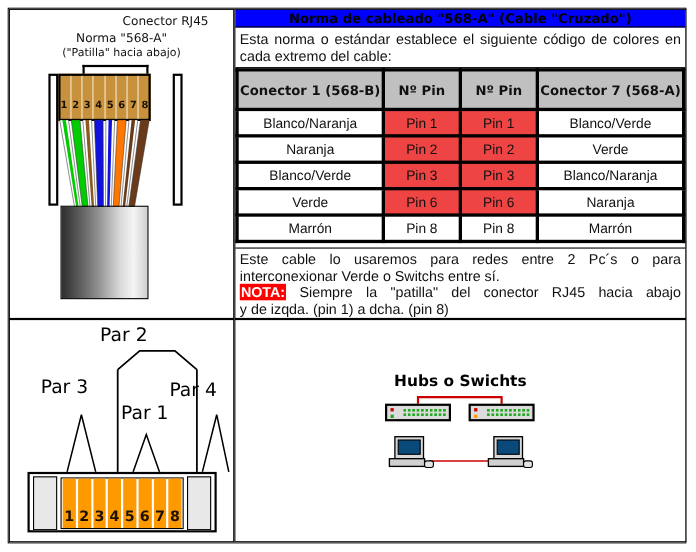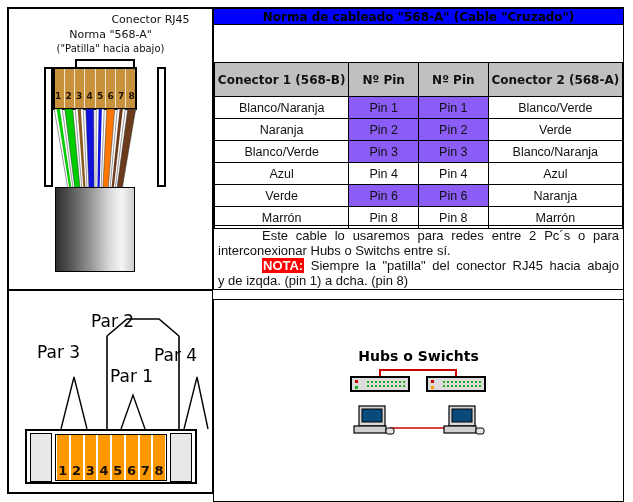--- a/index.html
+++ b/index.html
@@ -5,21 +5,21 @@
   html,body{margin:0;padding:0;background:#fff;}
   body{width:633px;height:502px;font-family:"Liberation Sans",sans-serif;}
   #root{position:relative;width:633px;height:502px;overflow:hidden;background:#fff;}
 
   .outer{position:absolute;left:7px;top:7px;width:617px;height:487px;border:1px solid #000;box-sizing:border-box;}
 
   
   .panel-tl{position:absolute;left:8px;top:8px;width:205px;height:282px;border:1px solid #000;box-sizing:border-box;background:#fff;}
   .panel-bl{position:absolute;left:8px;top:290px;width:205px;height:203px;border:1px solid #000;box-sizing:border-box;background:#fff;}
   .panel-tr{position:absolute;left:213px;top:8px;width:411px;height:282px;border:1px solid #000;box-sizing:border-box;background:#fff;}
-  .panel-br{position:absolute;left:213px;top:299px;width:411px;height:203px;border:1px solid #000;box-sizing:border-box;background:#fff;}
+  .panel-br{position:absolute;left:213px;top:290px;width:411px;height:203px;border:1px solid #000;box-sizing:border-box;background:#fff;}
 
   
   .cap{position:absolute;width:100%;text-align:center;font-family:"DejaVu Sans",sans-serif;color:#111;}
   .cap1{top:4px;font-size:11px;margin-left:40px;}
   .cap2{top:19px;font-size:11px;}
   .cap3{top:34px;font-size:10px;}
 
   
   .plug{position:absolute;left:24px;top:50px;width:150px;height:225px;}
   .plug-tab{position:absolute;left:42px;top:0px;width:60px;height:9px;border:2px solid #000;border-bottom:none;background:#fff;box-sizing:border-box;}
@@ -37,27 +37,27 @@
      background:linear-gradient(90deg,#2e2e2e 0%,#555 18%,#8f8f8f 42%,#d8d8d8 68%,#f4f4f4 84%,#cfcfcf 100%);
      border:1px solid #000;box-sizing:border-box;}
 
   
   .hdr{position:absolute;left:0;top:0;width:100%;height:16px;background:#0000ff;
        color:#000;font-weight:bold;font-size:12px;text-align:center;line-height:16px;
        border-bottom:1px solid #000;box-sizing:border-box;font-family:"DejaVu Sans",sans-serif;}
   .intro{position:absolute;left:0;top:17px;width:100%;padding:2px 4px 0 4px;box-sizing:border-box;
          font-size:13px;color:#111;text-align:justify;line-height:15px;border-bottom:1px solid #000;height:36px;}
   table.pins{position:absolute;left:0;top:53px;width:100%;border-collapse:collapse;table-layout:fixed;}
-  table.pins th,table.pins td{border:1px solid #000000;font-size:12.5px;text-align:center;color:#111;height:21px;padding:0;margin-top:28px;}
+  table.pins th,table.pins td{border:3px solid #000000;font-size:12.5px;text-align:center;color:#111;height:21px;padding:0;margin-top:28px;}
   table.pins th{background:#c0c0c0;font-weight:bold;font-size:12px;height:33px;line-height:14px;font-family:"DejaVu Sans",sans-serif;}
-  td.hl{background:#8b5cf6;}
+  td.hl{background:#ef4444;}
   .foot{position:absolute;left:0;bottom:0px;width:100%;padding:2px 4px 1px 4px;box-sizing:border-box;
         font-size:13px;color:#111;line-height:15px;text-align:justify;border-top:1px solid #000;}
   .nota{background:#ff0000;color:#fff;font-weight:bold;padding:0 1px;}
-  .justline{text-align:justify;text-align-last:justify;margin-left:44px;}
+  .justline{text-align:justify;text-align-last:justify;}
 
   
   .pairlbl{position:absolute;font-family:"DejaVu Sans",sans-serif;font-size:17px;color:#000;}
   .jack{position:absolute;left:16px;top:138px;width:172px;height:55px;border:2px solid #000;background:#fff;box-sizing:border-box;}
   .jack-inner{position:absolute;left:28px;top:3px;width:112px;height:47px;border:1px solid #000;background:#fff;box-sizing:border-box;display:flex;}
   .jack-side{position:absolute;top:2px;width:22px;height:49px;background:#e8e8e8;border:1px solid #000;box-sizing:border-box;}
   .jack-side.l{left:3px;} .jack-side.r{right:3px;}
   .jack-pin{flex:1;background:#ff9900;margin:0 1px;position:relative;}
   .jack-num{position:absolute;bottom:2px;left:0;width:100%;text-align:center;font-size:13px;font-weight:bold;color:#1a1000;font-family:"DejaVu Sans",sans-serif;}
 
@@ -142,28 +142,29 @@
           <svg width="84" height="80" style="position: absolute; left: 0px; top: 0px;">
             <polygon points="74.75,0 82.75,0 69.1,80 63.9,80" fill="#6b3a1a" stroke="#333" stroke-width="0.5"></polygon>
           </svg>
         </div>
       <div class="sheath"></div>
     </div>
   </div>
 
   <div class="panel-tr">
     <div class="hdr">Norma de cableado "568-A" (Cable "Cruzado")</div>
+    <div class="intro">Esta norma o estándar establece el siguiente código de colores en cada extremo del cable:</div>
 
     <table class="pins">
       <thead>
         <tr>
           <th style="width:33%">Conector 1 (568-B)</th>
           <th style="width:17%">Nº Pin</th>
           <th style="width:17%">Nº Pin</th>
-          <th style="width:33%">Conector 2 (568-A)</th>
+          <th style="width:33%">Conector 7 (568-A)</th>
         </tr>
       </thead>
       <tbody id="pins-body">
           <tr>
             <td>Blanco/Naranja</td>
             <td class="hl">Pin 1</td>
             <td class="hl">Pin 1</td>
             <td>Blanco/Verde</td>
           </tr>
           <tr>
@@ -172,63 +173,57 @@
             <td class="hl">Pin 2</td>
             <td>Verde</td>
           </tr>
           <tr>
             <td>Blanco/Verde</td>
             <td class="hl">Pin 3</td>
             <td class="hl">Pin 3</td>
             <td>Blanco/Naranja</td>
           </tr>
           <tr>
-            <td>Azul</td>
-            <td>Pin 4</td>
-            <td>Pin 4</td>
-            <td>Azul</td>
-          </tr>
-          <tr>
             <td>Verde</td>
             <td class="hl">Pin 6</td>
             <td class="hl">Pin 6</td>
             <td>Naranja</td>
           </tr>
           <tr>
             <td>Marrón</td>
             <td>Pin 8</td>
             <td>Pin 8</td>
             <td>Marrón</td>
           </tr>
         </tbody>
     </table>
 
     <div class="foot">
       <div class="justline nowrap">Este cable lo usaremos para redes entre 2 Pc´s o para</div>
-      <div>interconexionar Hubs o Switchs entre sí.</div>
+      <div>interconexionar Verde o Switchs entre sí.</div>
       <div class="justline"><span class="nota">NOTA:</span> <span>Siempre la "patilla" del conector RJ45 hacia abajo</span></div>
       <div>y de izqda. (pin 1) a dcha. (pin 8)</div>
     </div>
   </div>
 
   <div class="panel-bl">
     <svg width="203" height="201" style="position:absolute;left:0;top:0">
 
       <polyline points="98,45 118,28 150,28 170,45" fill="none" stroke="#000" stroke-width="1.6"></polyline>
       <line x1="98" y1="45" x2="98" y2="138" stroke="#000" stroke-width="1.6"></line>
       <line x1="170" y1="45" x2="170" y2="138" stroke="#000" stroke-width="1.6"></line>
 
       <polyline points="52,138 65,86 78,138" fill="none" stroke="#000" stroke-width="1.4"></polyline>
 
       <polyline points="112,138 124,104 136,138" fill="none" stroke="#000" stroke-width="1.4"></polyline>
 
       <polyline points="175,138 188,86 199,138" fill="none" stroke="#000" stroke-width="1.4"></polyline>
     </svg>
 
-    <div class="pairlbl" style="left:82px;top:20px;">Par 2</div>
+    <div class="pairlbl" style="left:82px;top:4px;">Par 2</div>
     <div class="pairlbl" style="left:28px;top:51px;">Par 3</div>
     <div class="pairlbl" style="left:101px;top:75px;text-align:center;">Par 1</div>
     <div class="pairlbl" style="left:145px;top:54px;text-align:center;">Par 4</div>
 
     <div class="jack">
       <div class="jack-side l"></div>
       <div class="jack-side r"></div>
       <div class="jack-inner" id="jack-pins">
           <div class="jack-pin" style="background: rgb(255, 153, 0);">
             <span class="jack-num">1</span>

